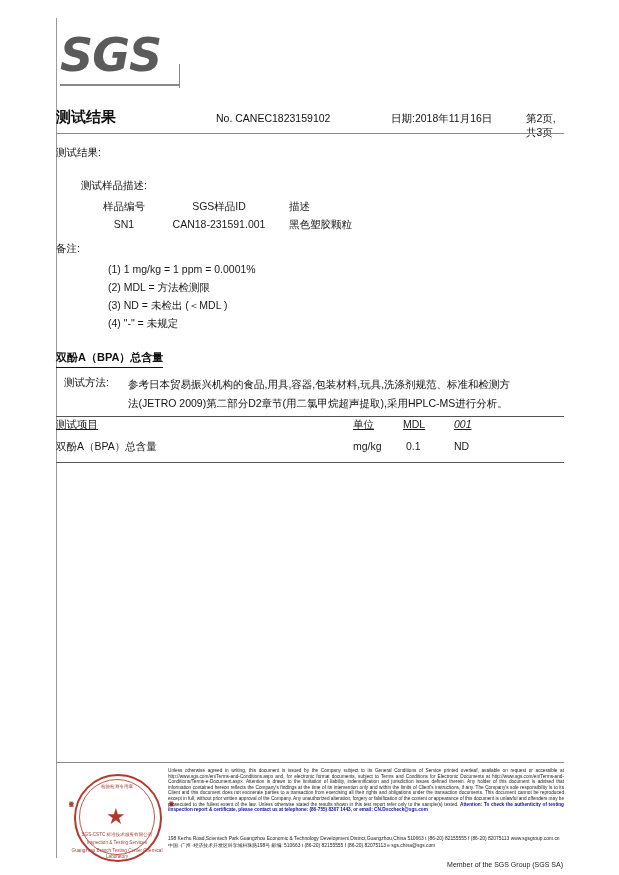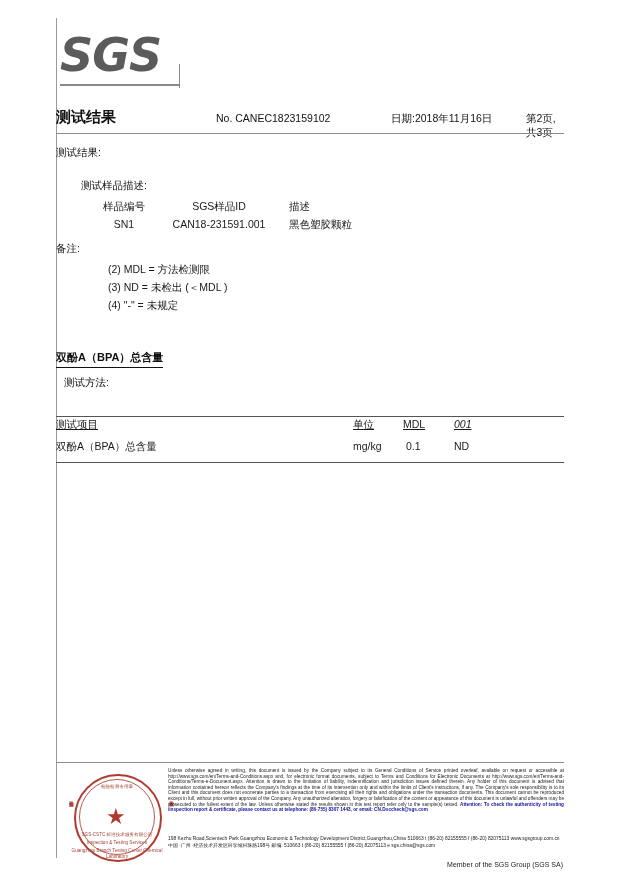--- a/index.html
+++ b/index.html
@@ -147,27 +147,32 @@
     <span class="smp-c3">描述</span>
   </div>
   <div class="smp-row">
     <span class="smp-c1">SN1</span>
     <span class="smp-c2">CAN18-231591.001</span>
     <span class="smp-c3">黑色塑胶颗粒</span>
   </div>
 
   <div class="lbl remark-label">备注:</div>
   <div class="remark-list">
+    <div class="remark-indent">(1) 1 mg/kg = 1 ppm = 0.0001%</div>
     <div class="remark-indent">(2) MDL = 方法检测限</div>
     <div class="remark-indent">(3) ND = 未检出 (＜MDL )</div>
     <div class="remark-indent">(4) "-" = 未规定</div>
   </div>
 
   <div class="sect">双酚A（BPA）总含量</div>
   <div class="lbl method-label">测试方法:</div>
+  <div class="method-body">
+    <div>参考日本贸易振兴机构的食品,用具,容器,包装材料,玩具,洗涤剂规范、标准和检测方</div>
+    <div>法(JETRO 2009)第二部分D2章节(用二氯甲烷超声提取),采用HPLC-MS进行分析。</div>
+  </div>
 
   <div class="rt-hr-top"></div>
   <div class="rt">
     <div class="rt-head-item">测试项目</div>
     <div class="rt-head-unit">单位</div>
     <div class="rt-head-mdl">MDL</div>
     <div class="rt-head-001">001</div>
     <div class="rt-row">
       <span class="rt-r-name">双酚A（BPA）总含量</span>
       <span class="rt-r-unit">mg/kg</span>

